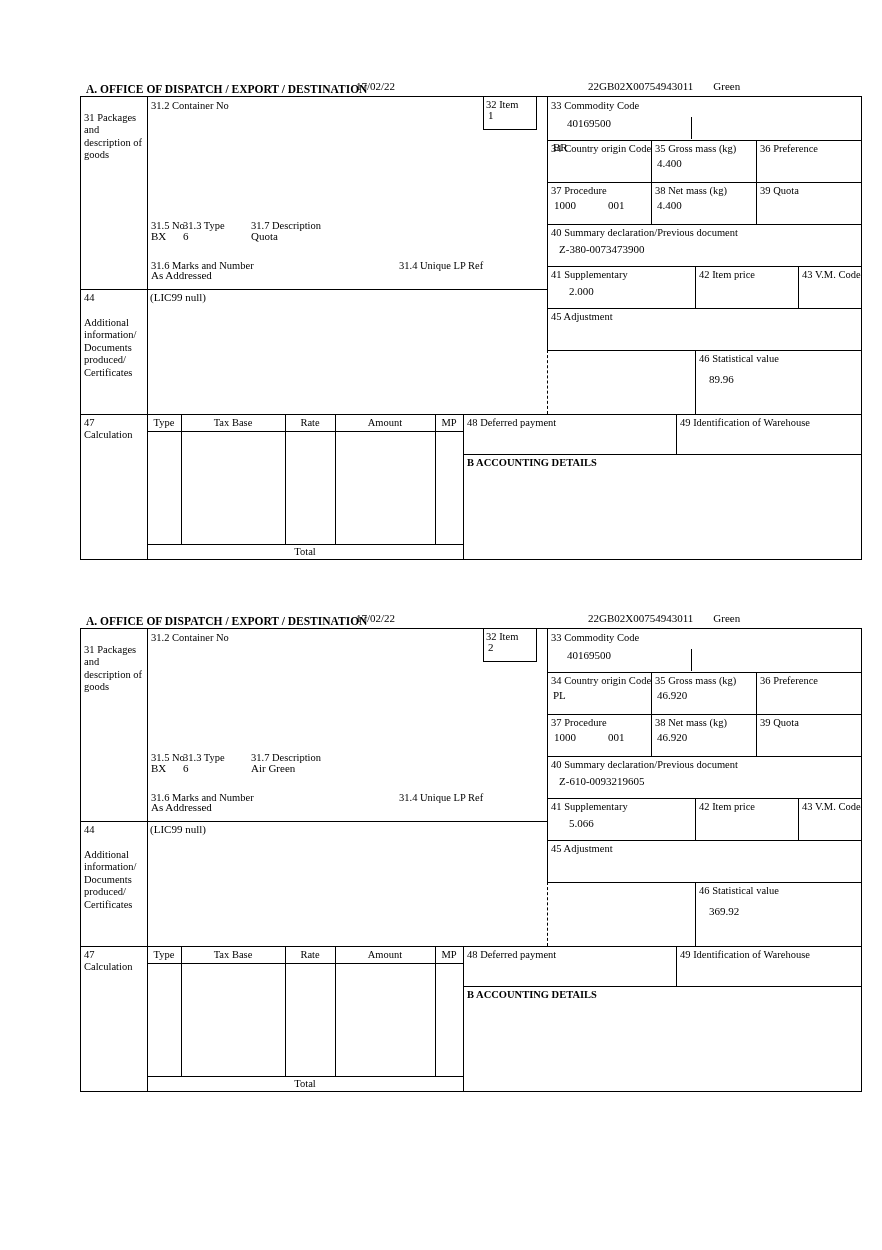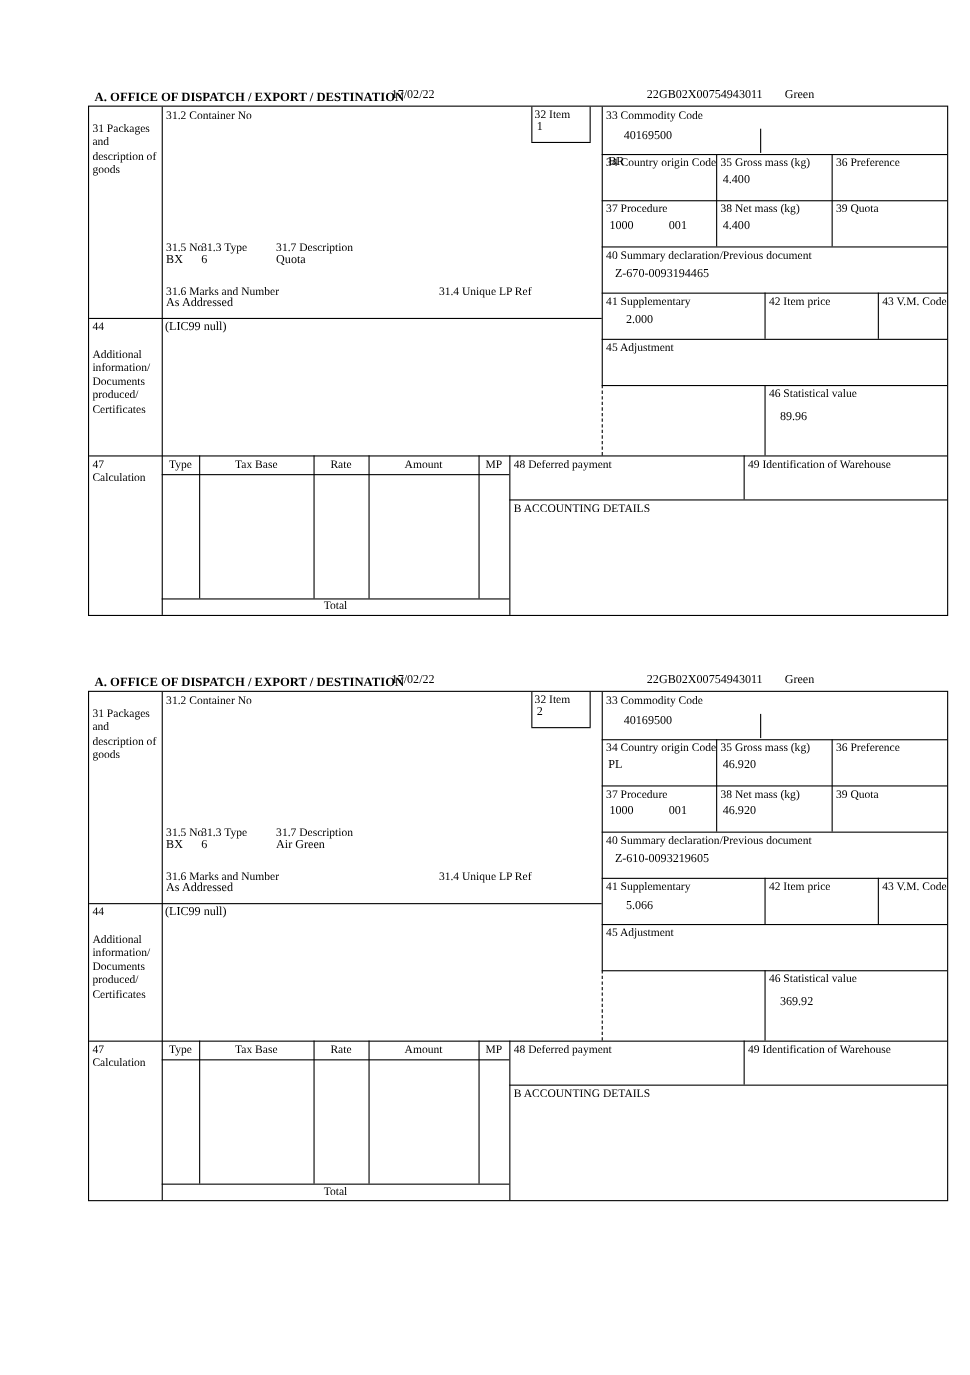--- a/index.html
+++ b/index.html
@@ -14,21 +14,21 @@
   .hdr-ref { position:absolute; left:508px; top:2px; }
   .hdr-status { margin-left:20px; }
   .formbox { position:absolute; left:0; top:18px; width:782px; height:464px; border:1px solid #000; }
   .hl { position:absolute; height:1px; background:#000; }
   .vl { position:absolute; width:1px; background:#000; }
   .vdash { position:absolute; width:0; border-left:1px dashed #000; }
   .lbl { position:absolute; font-size:10.5px; white-space:nowrap; }
   .lblw { white-space:normal; line-height:1.18;margin-top:12px; }
   .tv { position:absolute; font-size:11px; white-space:nowrap; }
   .ctr { text-align:center; }
-  .bold { font-weight:normal; }
+  .bold { font-weight:bold; }
 </style>
 </head>
 <body>
 
 <div class="page" id="page">
   <section class="block block-0">
 
     <span class="hdr-title">A.  OFFICE OF DISPATCH / EXPORT / DESTINATION</span>
     <span class="tv hdr-date">17/02/22</span>
     <span class="tv hdr-ref"><span>22GB02X00754943011</span><span class="hdr-status">Green</span></span>
@@ -89,21 +89,21 @@
       <span class="lbl" style="left:679px;top:88px">39 Quota</span>
 
       <span class="lbl" style="left:70px;top:123px">31.5 No</span>
       <span class="lbl" style="left:102px;top:123px">31.3 Type</span>
       <span class="lbl" style="left:170px;top:123px">31.7 Description</span>
       <span class="tv" style="left:70px;top:133px">BX</span>
       <span class="tv" style="left:102px;top:133px">6</span>
       <span class="tv" style="left:170px;top:133px">Quota</span>
 
       <span class="lbl" style="left:470px;top:130px">40 Summary declaration/Previous document</span>
-      <span class="tv" style="left:478px;top:146px">Z-670-0093194465</span>
+      <span class="tv" style="left:478px;top:146px">Z-380-0073473900</span>
 
       <span class="lbl" style="left:70px;top:163px">31.6 Marks and Number</span>
       <span class="lbl" style="left:318px;top:163px">31.4 Unique LP Ref</span>
       <span class="tv" style="left:70px;top:172px">As Addressed</span>
 
       <span class="lbl" style="left:470px;top:172px">41 Supplementary</span>
       <span class="tv" style="left:488px;top:188px">2.000</span>
       <span class="lbl" style="left:618px;top:172px">42 Item price</span>
       <span class="lbl" style="left:721px;top:172px">43 V.M. Code</span>
 

